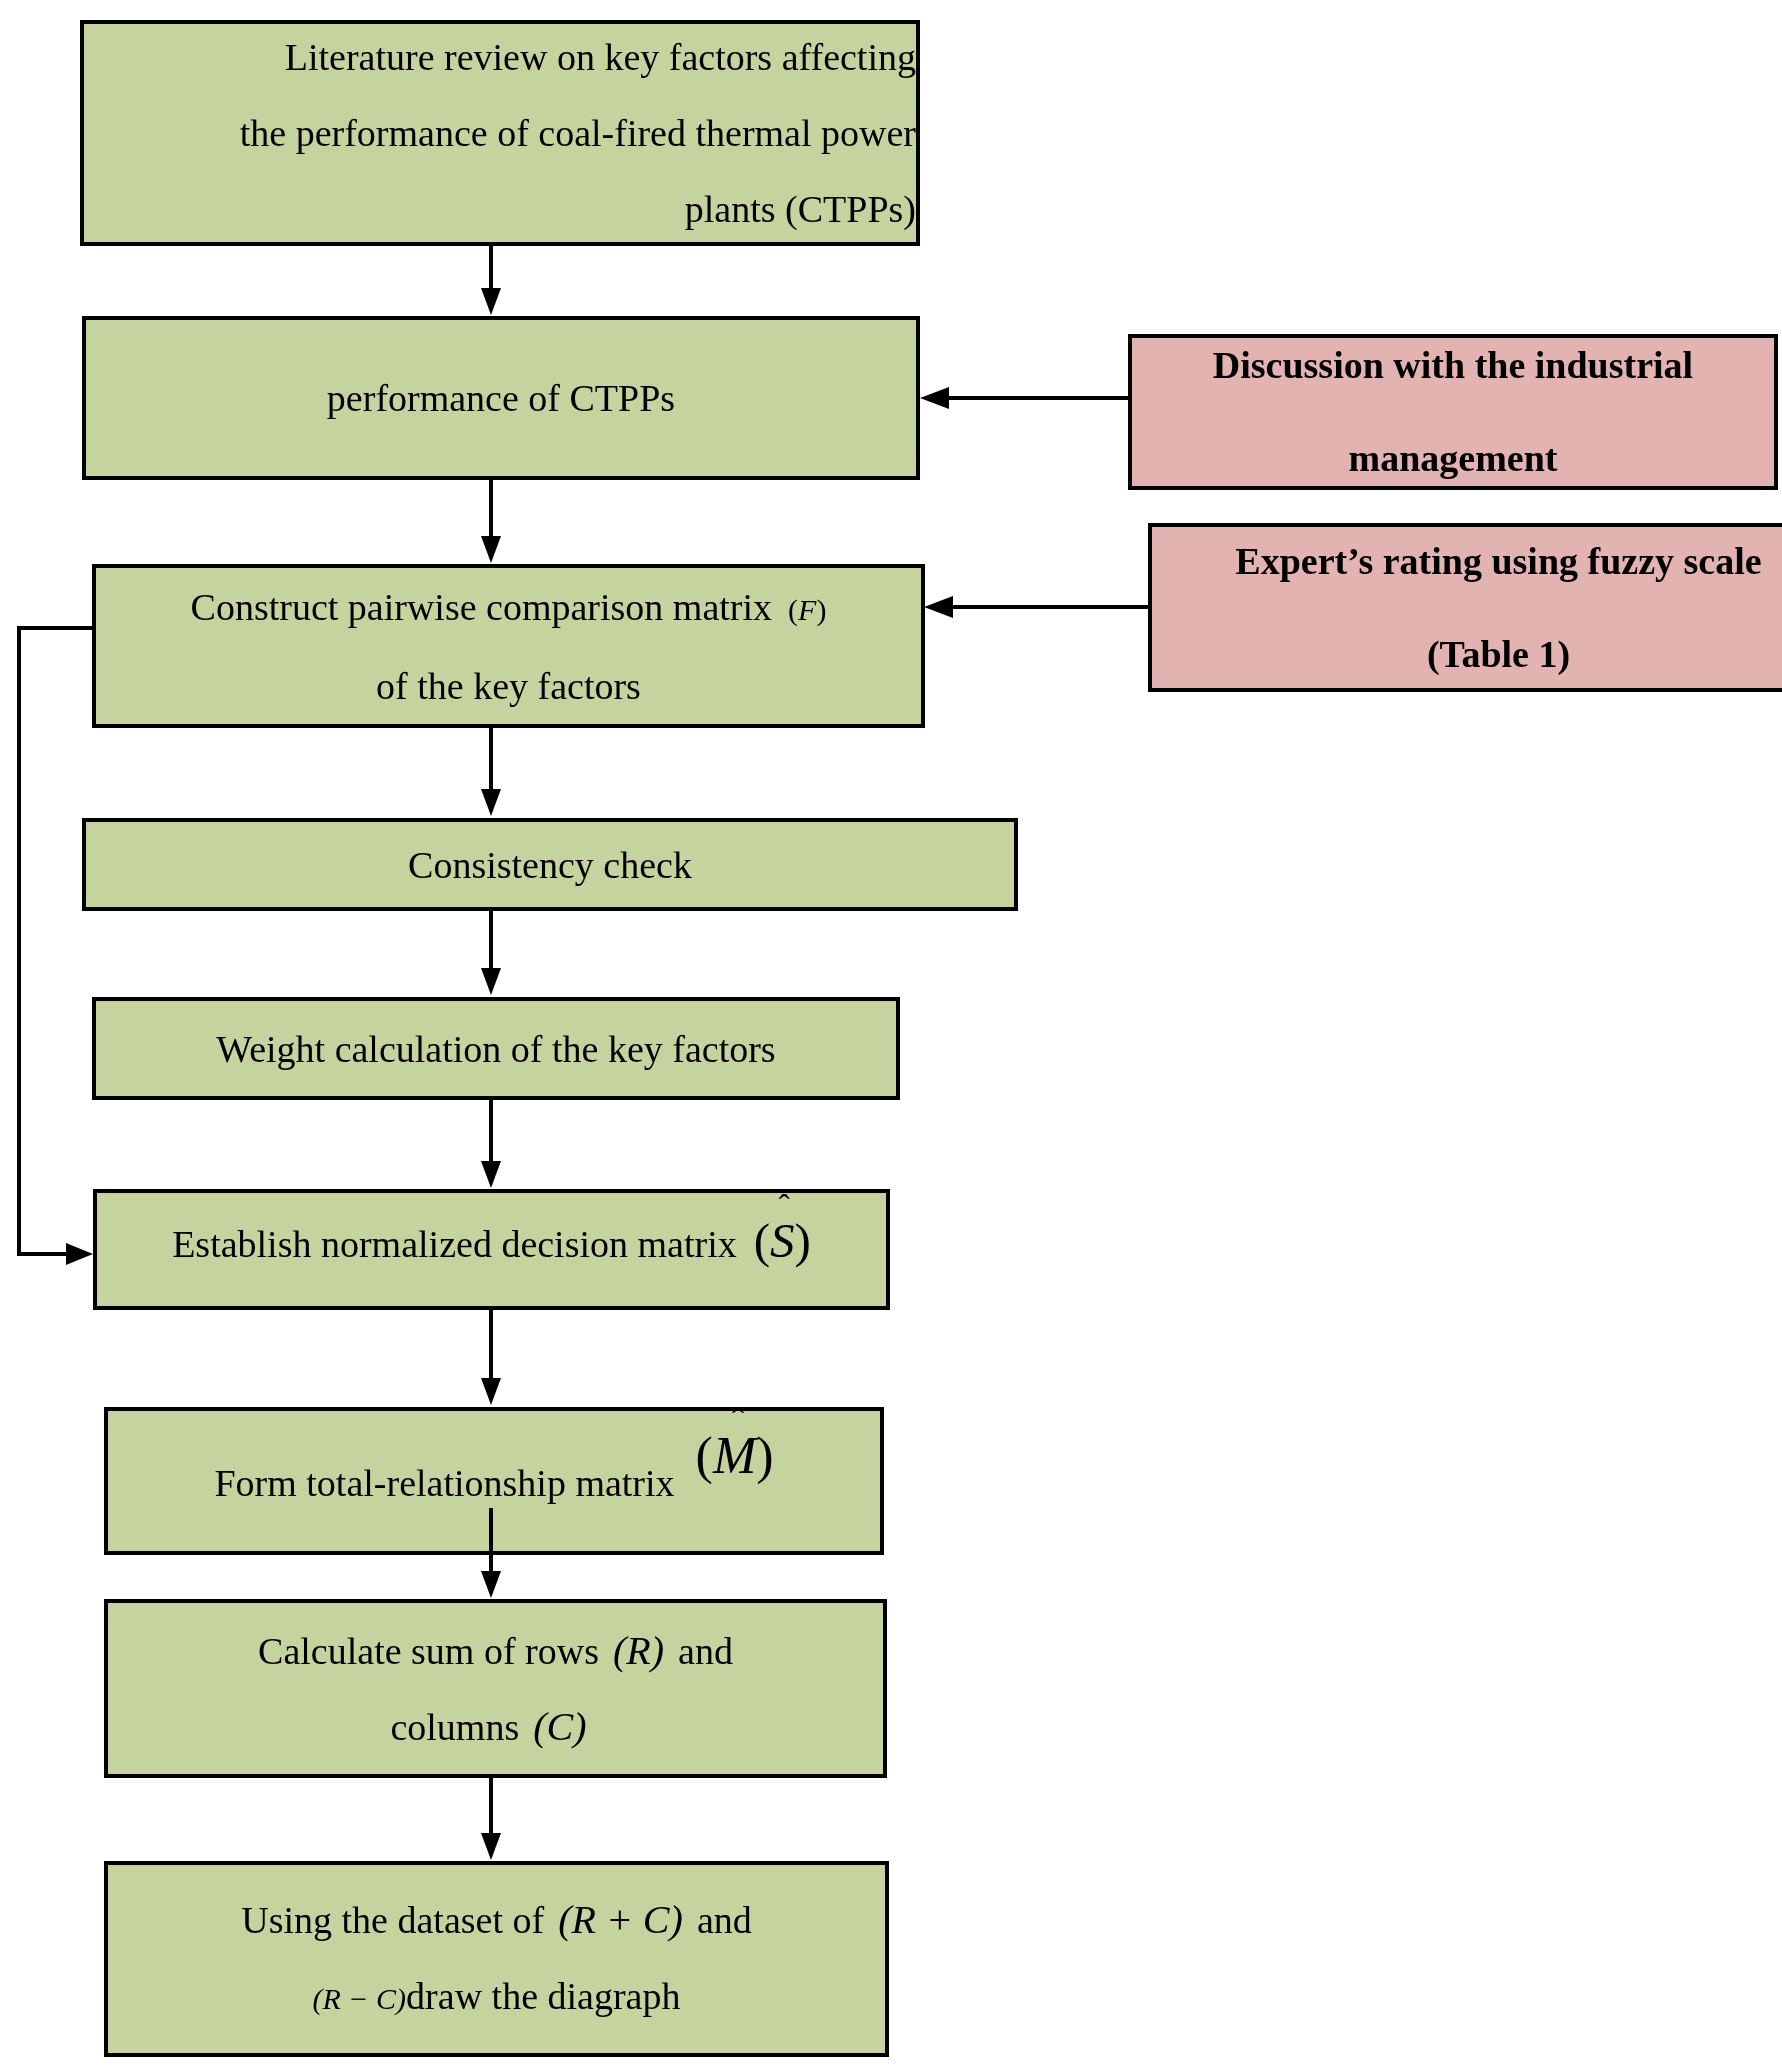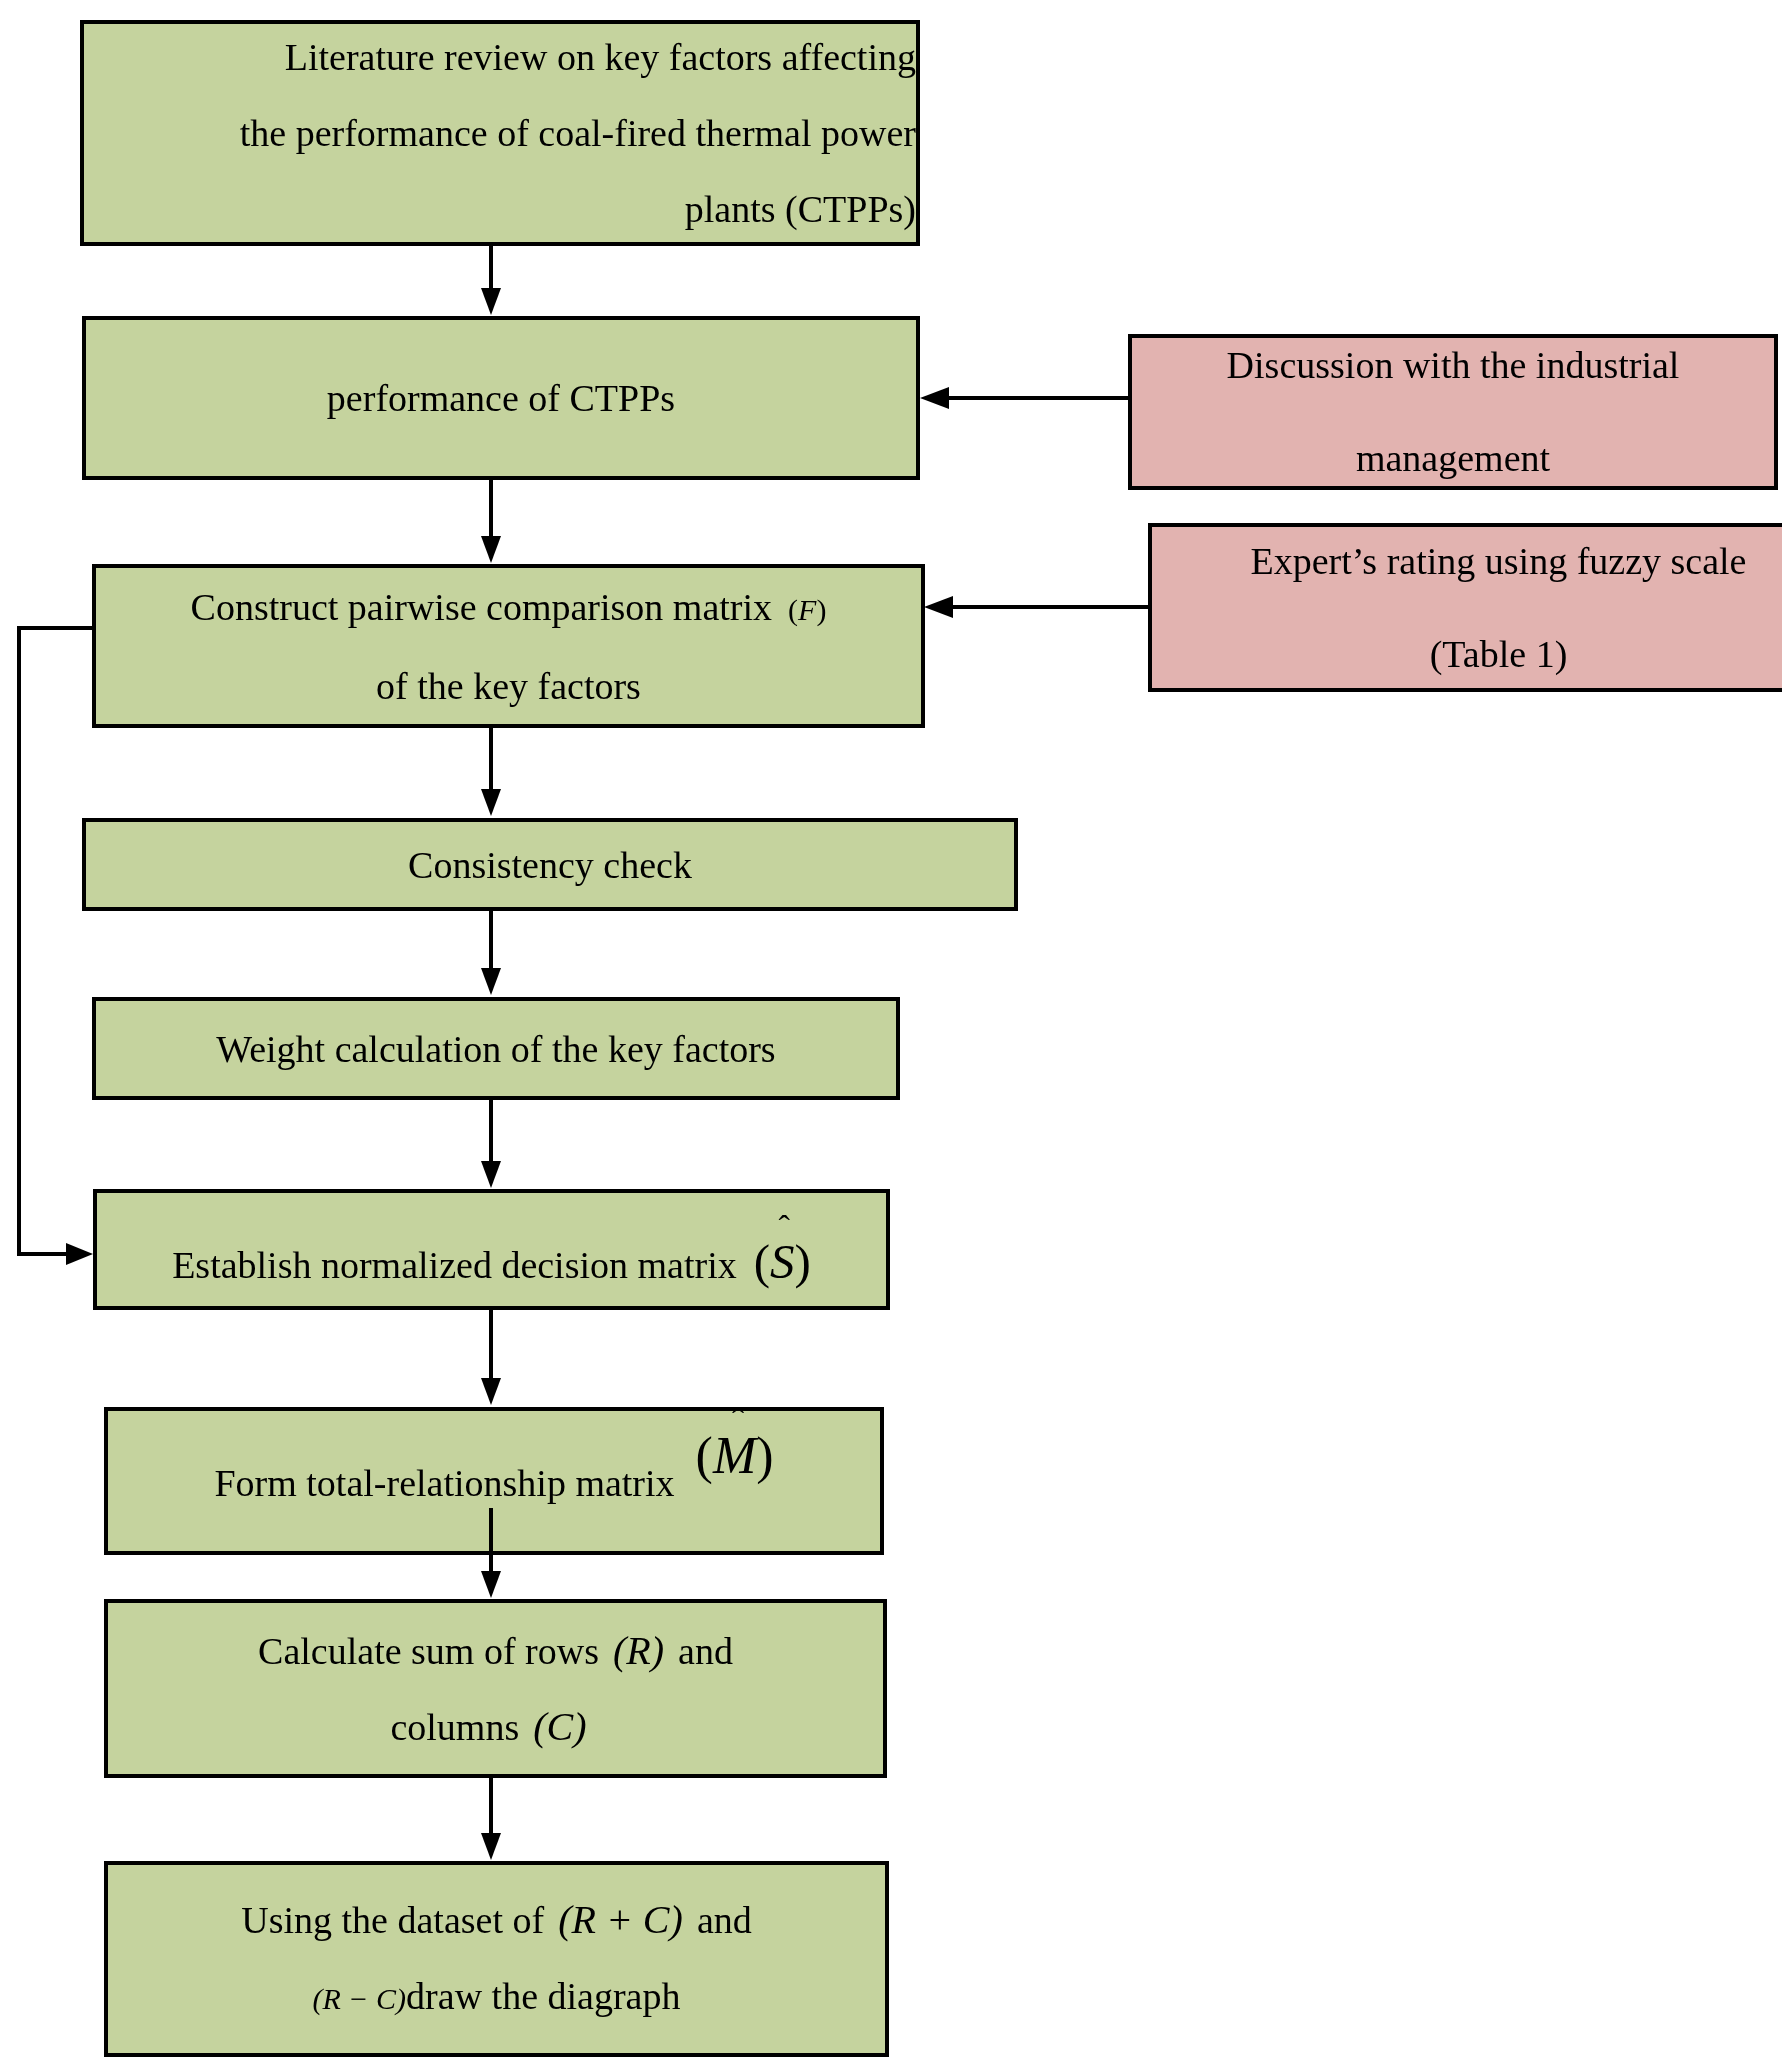--- a/index.html
+++ b/index.html
@@ -14,22 +14,22 @@
     box-sizing:border-box;
     border:4px solid var(--border,#000);
     display:flex;flex-direction:column;
     justify-content:center;align-items:center;
     text-align:center;
     font-size:38px;color:#000;
   }
   .green{background:var(--green,#c5d39e);}
   .pink{background:var(--pink,#e2b3b0);}
   .line{line-height:76px;white-space:nowrap;}
-  .pink .line{line-height:93px;}
-  .bottom-align{justify-content:flex-end;padding-bottom:3px;}
+  .pink .line{line-height:93px;font-weight:bold;}
+  .bottom-align{justify-content:flex-end;padding-bottom:24px;}
   .vline{position:absolute;width:4px;background:var(--arrow,#000);z-index:3;}
   .hline{position:absolute;height:4px;background:var(--arrow,#000);z-index:3;}
   .ah{position:absolute;width:0;height:0;z-index:3;}
   .ah-down{border-left:10.4px solid transparent;border-right:10.4px solid transparent;border-top:27px solid var(--arrow,#000);}
   .ah-left{border-top:11px solid transparent;border-bottom:11px solid transparent;border-right:29px solid var(--arrow,#000);}
   .ah-right{border-top:11.4px solid transparent;border-bottom:11.4px solid transparent;border-left:27px solid var(--arrow,#000);}
   .f-size{font-size:30px;margin-left:16px;}
   .s-size{font-size:49px;margin-left:17px;}
   .m-size{font-size:52px;margin-left:21px;display:inline-block;transform:translateY(-23px);}
   .hat-wrap{position:relative;display:inline-block;font-style:italic;}

